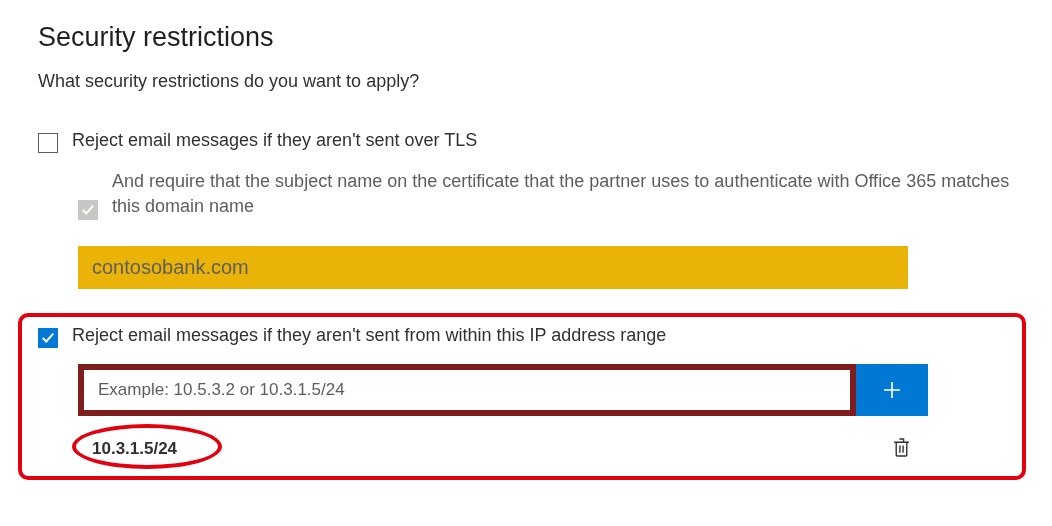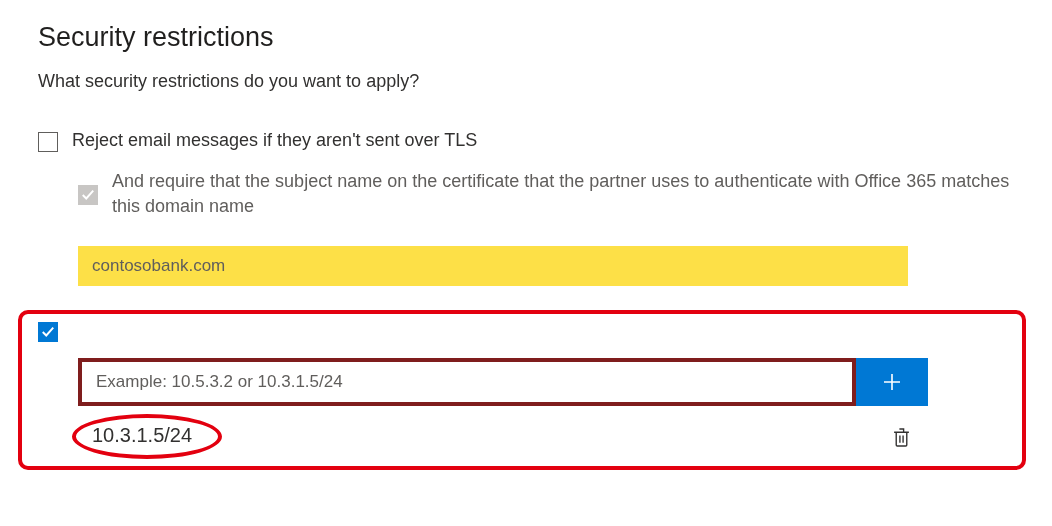--- a/index.html
+++ b/index.html
@@ -19,21 +19,21 @@
       color: #201f1e;
       margin-bottom: 18px;
     }
     .intro {
       font-size: 18px;
       color: #323130;
       margin-bottom: 36px;
     }
     .option-row {
       display: flex;
-      align-items: center;
+      align-items: flex-end;
       gap: 14px;
       margin-bottom: 8px;
     }
     .checkbox {
       width: 20px;
       height: 20px;
       border: 1px solid #605e5c;
       background: #fff;
       display: inline-flex;
       align-items: center;
@@ -55,23 +55,23 @@
     .opt-label { font-size: 18px; color: #323130; line-height: 1.4; }
     .nested {
       margin-left: 40px;
       margin-top: 16px;
     }
     .nested .opt-label { color: #605e5c; }
     .domain-input {
       width: 830px;
       margin-top: 18px;
       padding: 10px 14px;
-      font-size: 17px;
-      border: none;
-      background: #fde047;
+      font-size: 20px;
+      border: none;
+      background: #eab308;
       color: #605e5c;
       font-family: inherit;
     }
     .ip-section {
       position: relative;
     }
     .highlight-box {
       position: absolute;
       left: -20px;
       right: -12px;
@@ -82,21 +82,21 @@
       pointer-events: none;
     }
     .ip-row {
       display: flex;
       margin-top: 16px;
       margin-left: 40px;
       width: 850px;
     }
     .ip-input-wrap {
       flex: 1;
-      border: 4px solid #7f1d1d;
+      border: 6px solid #7f1d1d;
       display: flex;
     }
     .ip-input {
       flex: 1;
       border: none;
       padding: 10px 14px;
       font-size: 17px;
       font-family: inherit;
       outline: none;
       color: #323130;
@@ -114,25 +114,26 @@
       flex-shrink: 0;
     }
     .add-btn svg { width: 20px; height: 20px; }
     .ip-list {
       margin-top: 16px;
       margin-left: 40px;
       width: 850px;
     }
     .ip-item {
       display: flex;
-      align-items: flex-start;
+      align-items: center;
       justify-content: space-between;
       padding: 2px 14px;
-      font-size: 20px;
+      font-size: 17px;
       position: relative;
+      font-weight: bold;
     }
     .ip-value { color: #323130; }
     .delete-btn {
       background: none;
       border: none;
       cursor: pointer;
       padding: 4px;
     }
     .delete-btn svg { width: 17px; height: 19px; stroke: #323130; fill: none; stroke-width: 1.3; }
     .circle-highlight {
@@ -174,20 +175,21 @@
 
 <div class="ip-section" style="margin-top:34px;">
   <div class="highlight-box"></div>
 
   <div class="option-row">
     <span class="checkbox checked">
       <svg viewBox="0 0 16 16">
           <path d="M2 8 L6 12 L14 3" stroke="#fff" stroke-width="2.2" fill="none"></path>
         </svg>
     </span>
+    <span class="opt-label">Reject email messages if they aren't sent from within this IP address range</span>
   </div>
 
   <div class="ip-row">
     <div class="ip-input-wrap">
       <input class="ip-input" type="text" placeholder="Example: 10.5.3.2 or 10.3.1.5/24" style="">
     </div>
     <button class="add-btn">
       <svg viewBox="0 0 20 20">
         <path d="M10 2 V18 M2 10 H18" stroke="#fff" stroke-width="1.6"></path>
       </svg>

